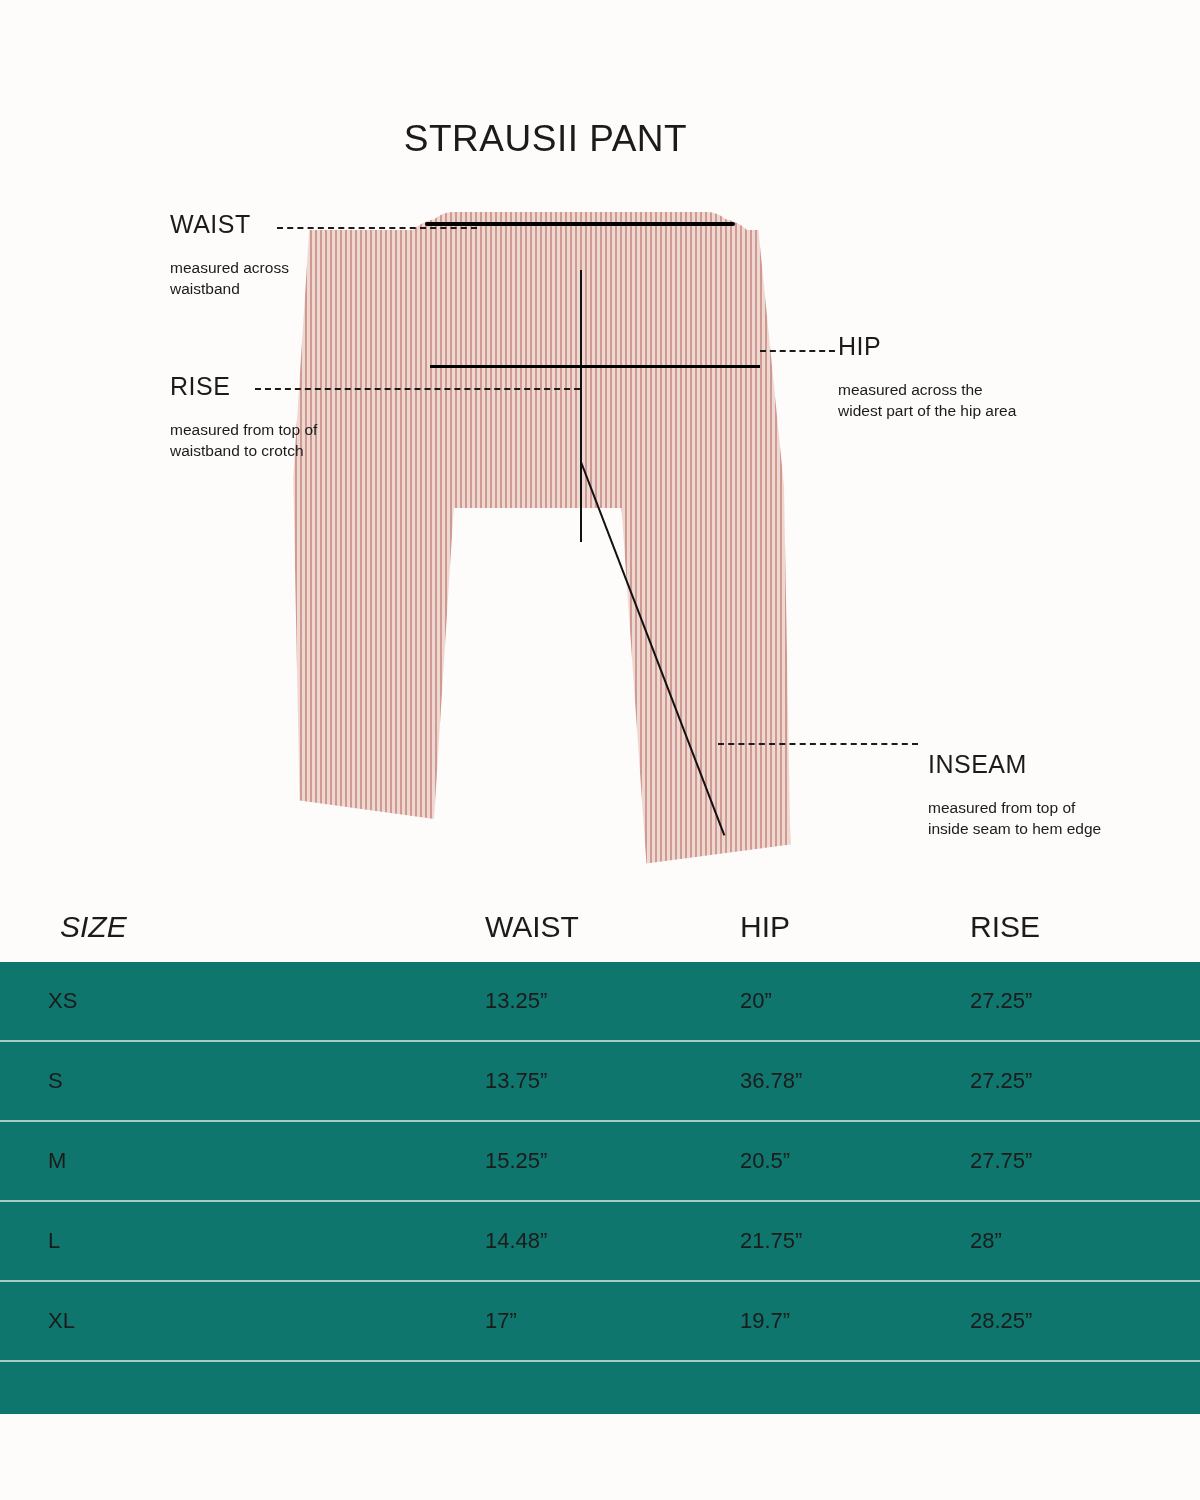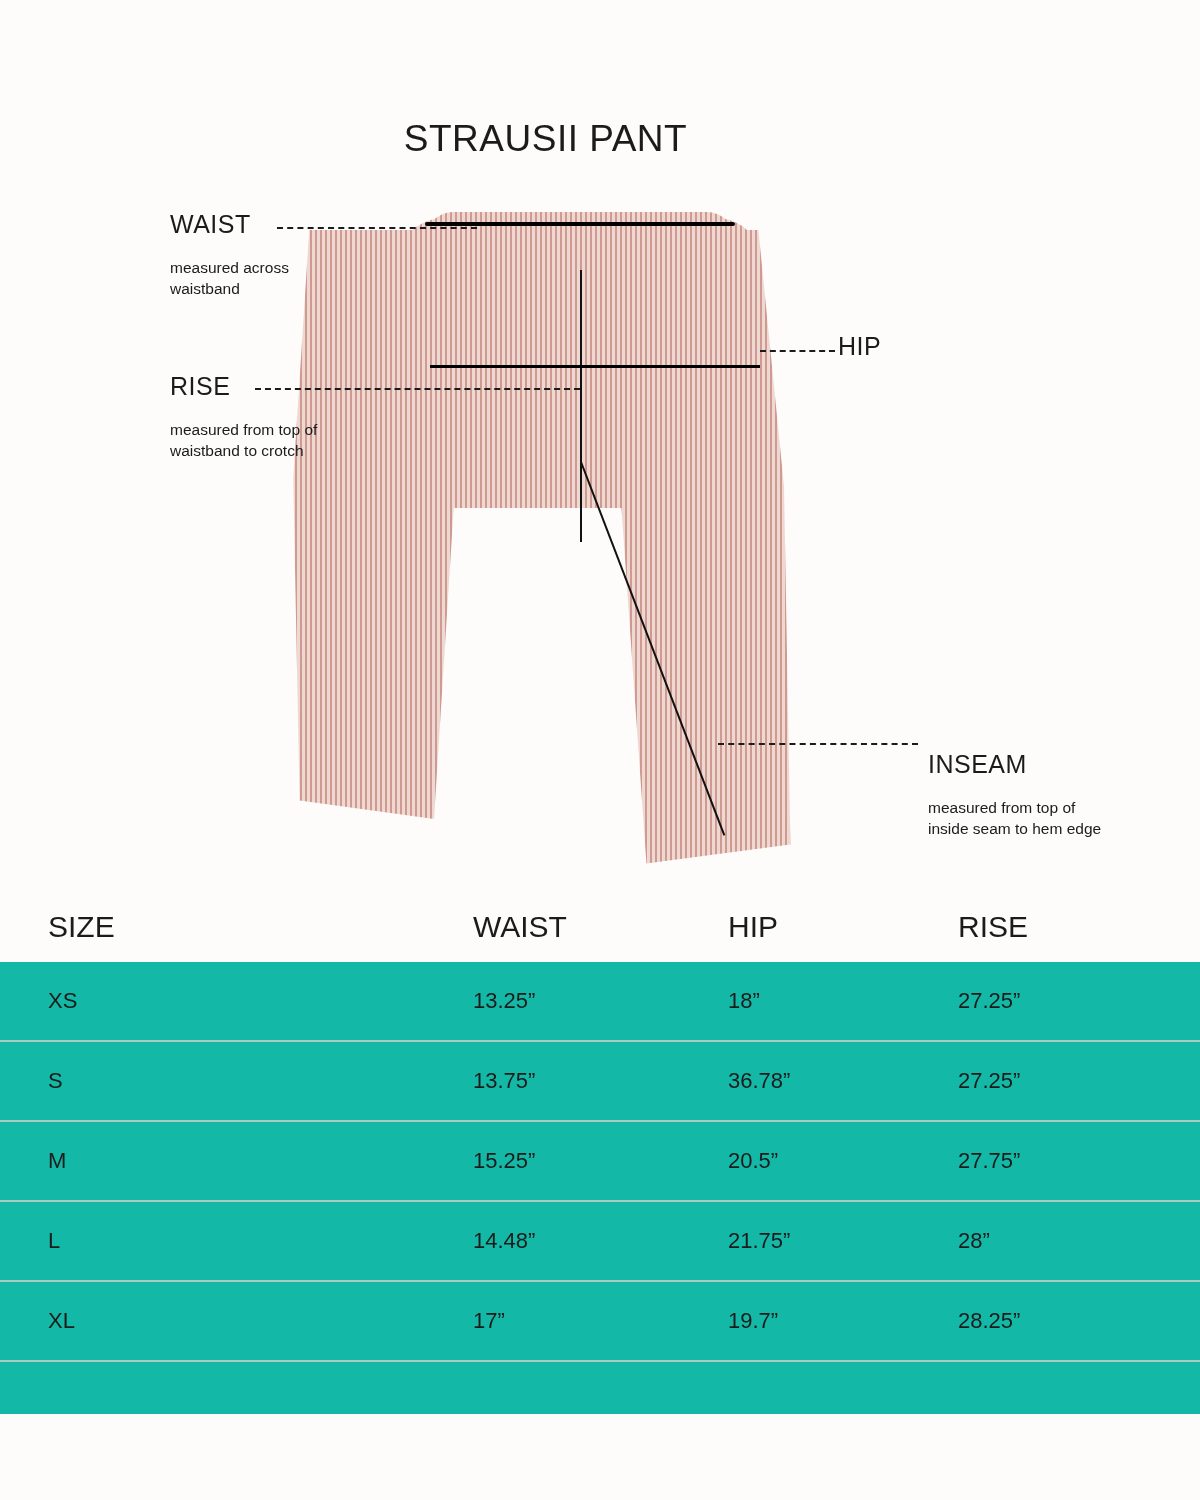--- a/index.html
+++ b/index.html
@@ -181,34 +181,34 @@
     font-weight: 400;
     font-size: 30px;
     text-align: left;
     color: #1b1b1b;
     background: #fdfcfa;
     padding: 10px 0 18px 0;
   }
   tbody td {
     font-size: 22px;
     color: #1b1b1b;
-    background: #14b8a6;
+    background: #0f766e;
     padding: 26px 0;
     border-bottom: 2px solid #a9cbc1;
     font-weight: 400;
   }
   tbody tr:last-child td {
     border-bottom: none;
   }
   .c-size { padding-left: 48px; width: 190px; }
   .c-waist { padding-left: 235px; width: 255px; }
   .c-hip { padding-left: 0px; width: 230px; }
   .c-rise { padding-left: 0px; width: 250px; }
 
-  thead .c-size { padding-left: 48px; }
+  thead .c-size { padding-left: 60px; font-style: italic; }
   thead .c-waist { padding-left: 235px; }
 </style>
 </head>
 <body>
 
 <div class="title">STRAUSII PANT</div>
 
 <div class="diagram">
 
   <div class="pants">
@@ -242,20 +242,22 @@
   </div>
 
   <div class="callout" style="left:170px; top:192px;">
     <div class="callout-title">RISE</div>
     <div class="callout-desc">measured from top of
 waistband to crotch</div>
   </div>
 
   <div class="callout right" style="left:838px; top:152px;">
     <div class="callout-title">HIP</div>
+    <div class="callout-desc">measured across the
+widest part of the hip area</div>
   </div>
 
   <div class="callout right" style="left:928px; top:570px;">
     <div class="callout-title">INSEAM</div>
     <div class="callout-desc">measured from top of
 inside seam to hem edge</div>
   </div>
 </div>
 
 <div class="table-wrap">
@@ -266,21 +268,21 @@
         <th class="c-waist">WAIST</th>
         <th class="c-hip">HIP</th>
         <th class="c-rise">RISE</th>
 
       </tr>
     </thead>
     <tbody>
       <tr>
         <td class="c-size">XS</td>
         <td class="c-waist">13.25”</td>
-        <td class="c-hip">18”</td>
+        <td class="c-hip">20”</td>
         <td class="c-rise">27.25”</td>
 
       </tr>
       <tr>
         <td class="c-size">S</td>
         <td class="c-waist">13.75”</td>
         <td class="c-hip">36.78”</td>
         <td class="c-rise">27.25”</td>
 
       </tr>

